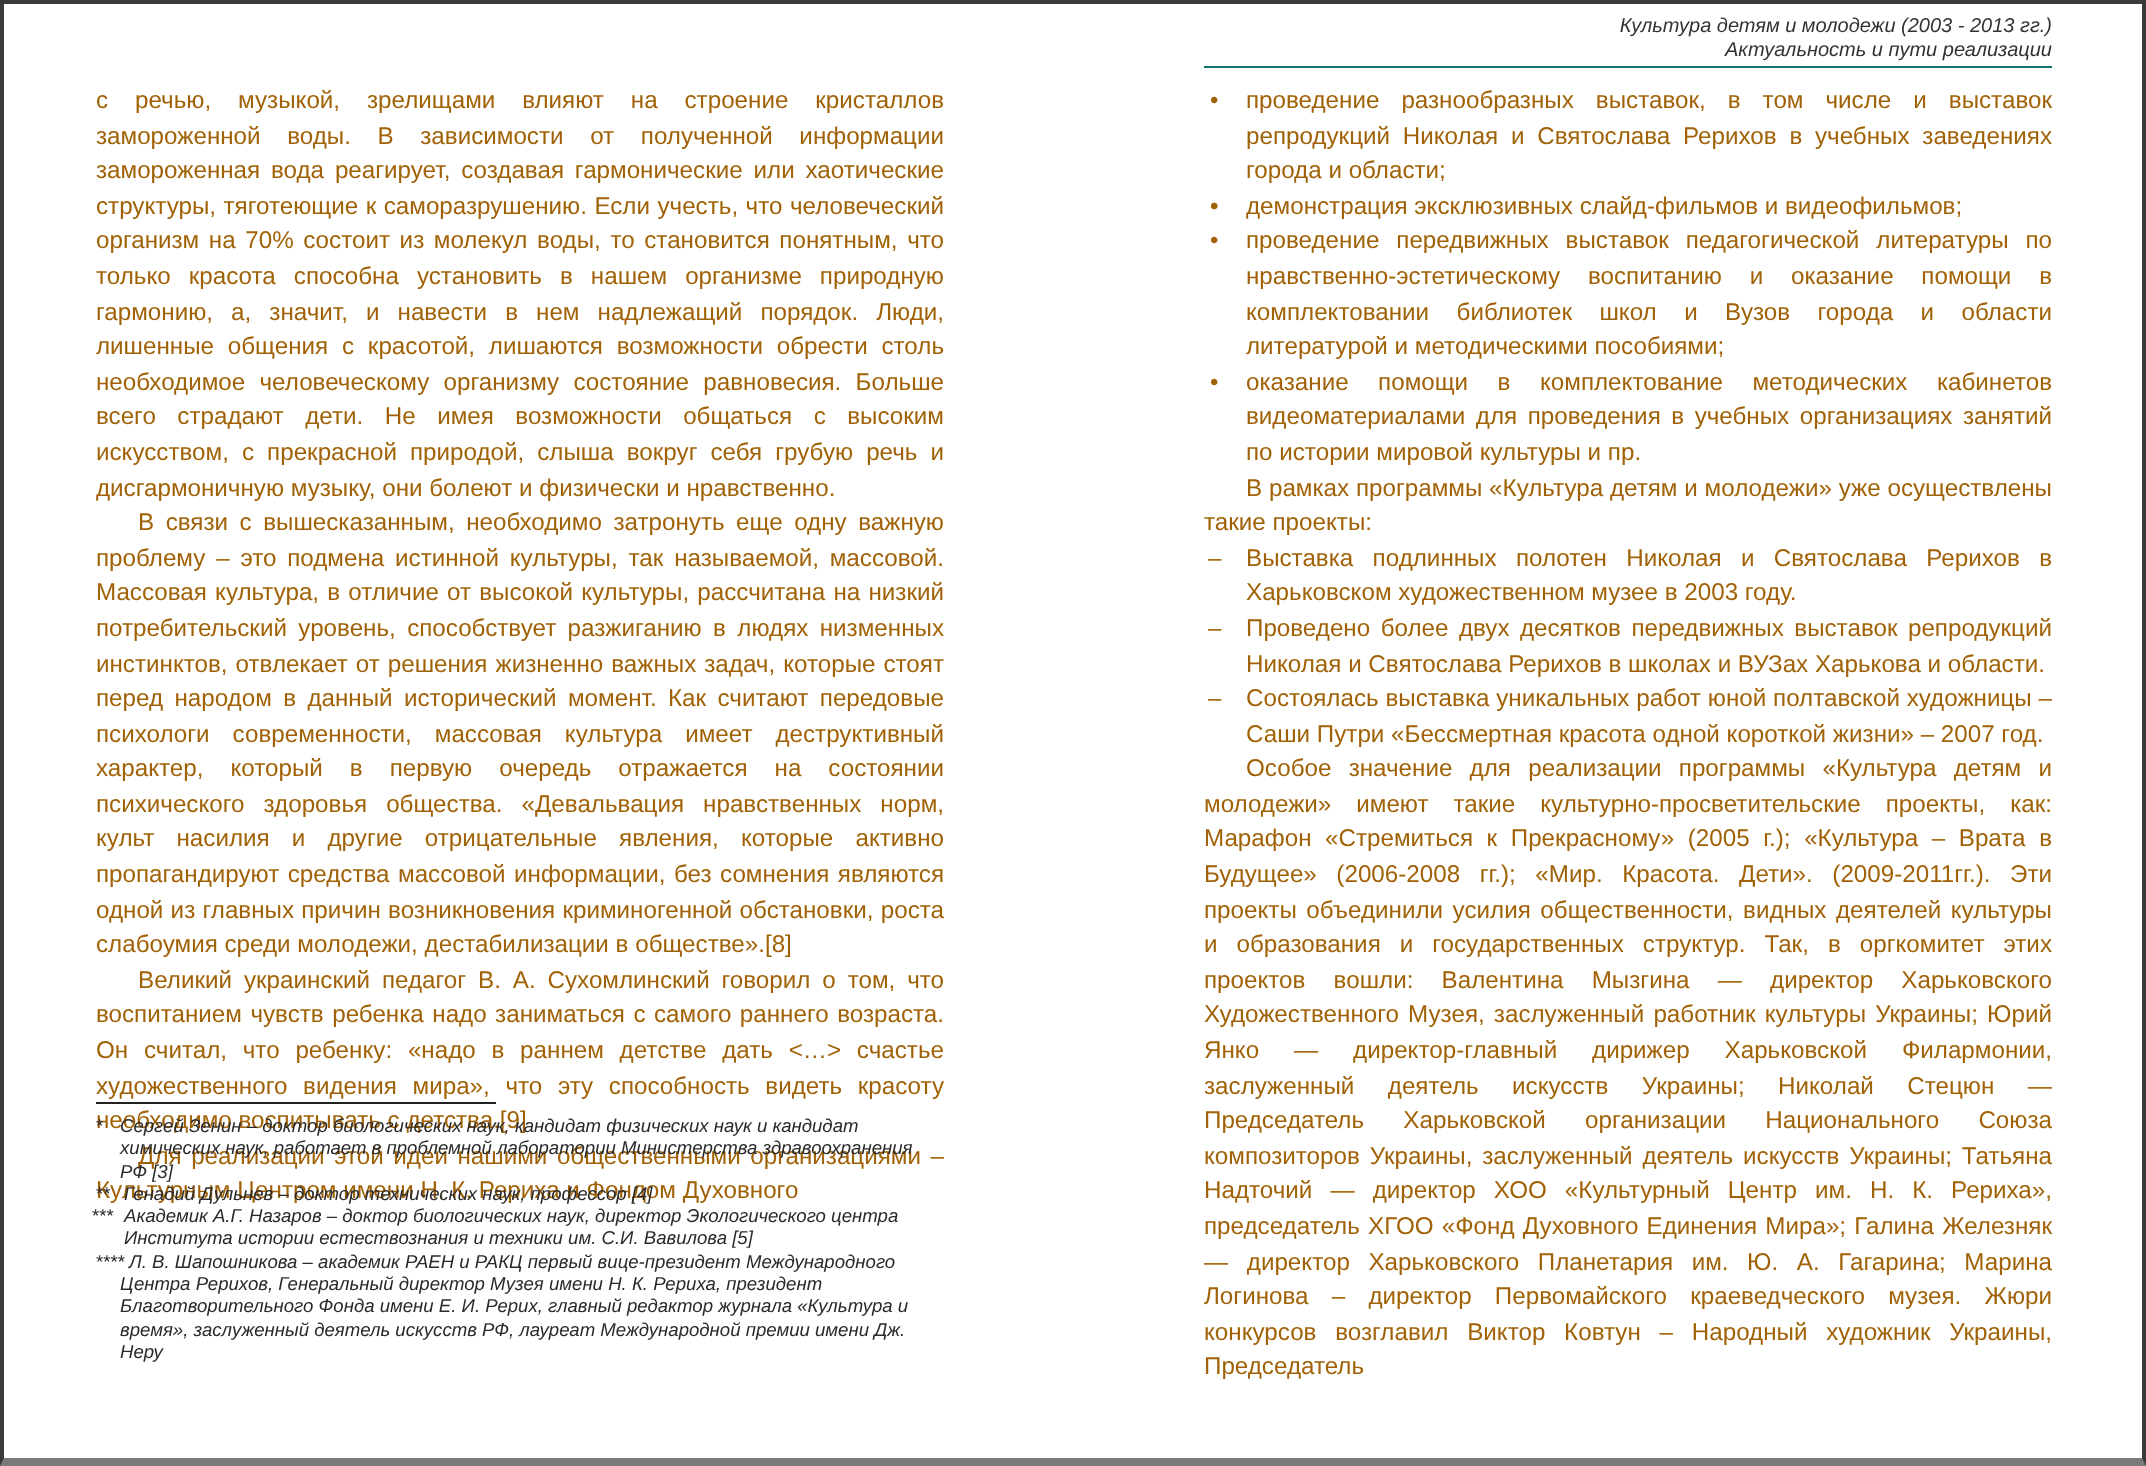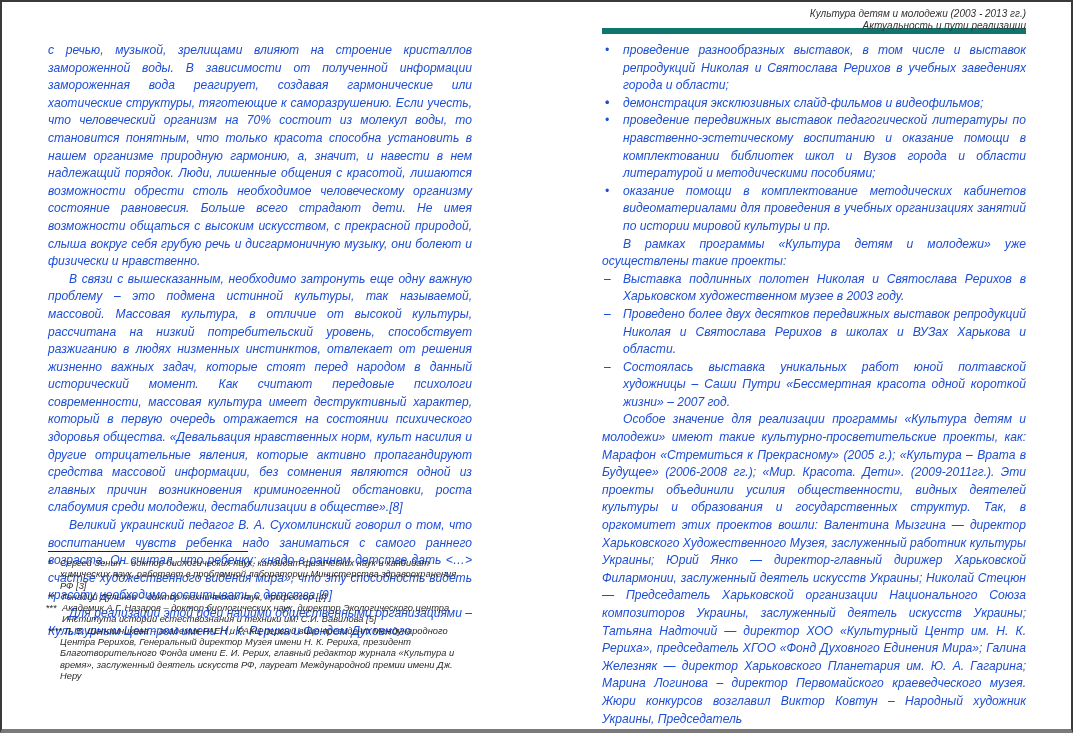--- a/index.html
+++ b/index.html
@@ -24,32 +24,31 @@
     .page {
       position: absolute; top: 0; height: 100%;
     }
     .page-left { left: 46px; width: 424px; }
     .page-right { left: 600px; width: 424px; }
 
     .running-head {
       position: absolute; top: 14px; left: 0; width: 424px;
       font-style: italic; font-size: 10px; color: #333;
       line-height: 12px;
-      border-bottom: 6px solid #0f766e;
+      border-bottom: 1px solid #0f766e;
       padding-bottom: 2px;
     }
     .page-left .running-head { top: 15px; height: 17px; }
     .page-right .running-head { text-align: right; top: 6px; height: 26px; }
 
     .body-text {
       position: absolute; top: 40px; left: 0; width: 424px;
       font-size: 12.1px; line-height: 17.6px;
       text-align: justify;
-      color: #1d4ed8;
-      font-style: italic;
+      color: #a16207;
     }
     .body-text p { margin: 0; }
     .indent { text-indent: 21px; }
 
     .list { list-style: none; }
     .list li { position: relative; padding-left: 21px; }
     .list li .marker {
       position: absolute; left: 2px; top: 0;
     }
     .bullets li .marker { font-size: 12px; left: 3px; }

